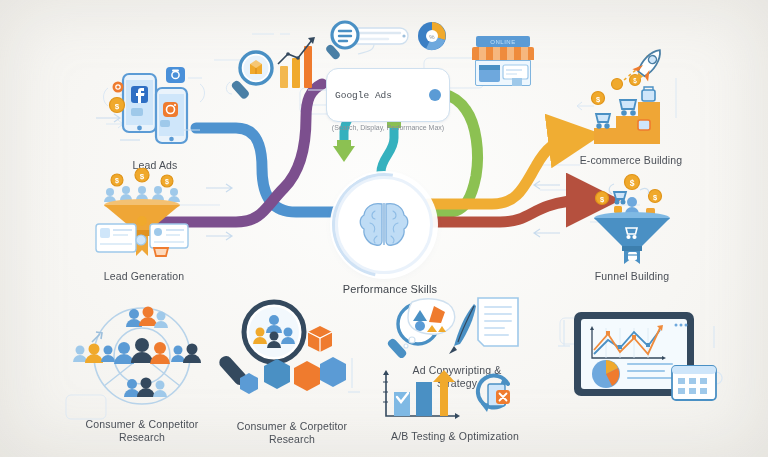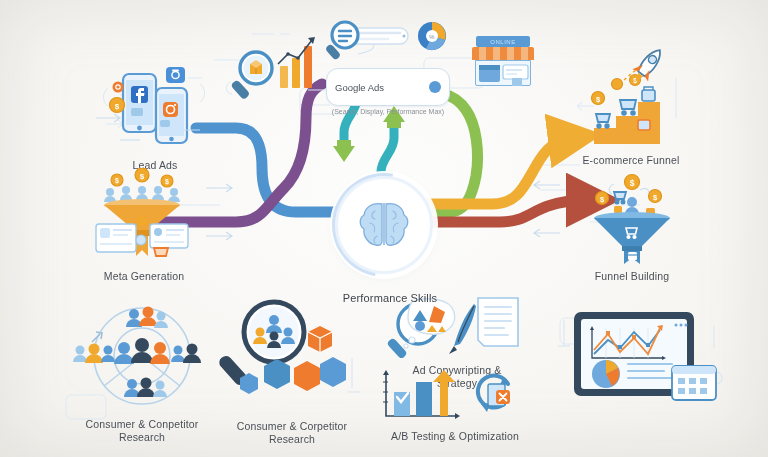--- a/index.html
+++ b/index.html
@@ -49,38 +49,38 @@
     box-shadow:0 0 0 5px rgba(255,255,255,.95), 0 2px 10px rgba(120,140,170,.15);
     display:flex;align-items:center;justify-content:center;
     position:relative;margin:0 auto;
   }
   .brain-arc{
     position:absolute;inset:-6px;border-radius:50%;
     border:3px solid transparent;
     border-top-color:#cfe2f5;border-left-color:#cfe2f5;
     transform:rotate(-35deg);
   }
-  #centerNode .cap{margin-top:18px;font-size:11px;color:#3f444b;padding-left:12px;}
+  #centerNode .cap{margin-top:9px;font-size:11px;color:#3f444b;padding-left:12px;}
 
   
   .store{position:relative;width:62px;height:50px;}
   .store .sign{position:absolute;top:0;left:4px;right:4px;height:11px;background:#5b9bd5;border-radius:2px;color:#bfe0fa;font-size:6px;display:flex;align-items:center;justify-content:center;letter-spacing:.5px;}
   .store .awning{position:absolute;top:11px;left:0;right:0;height:13px;
      background:repeating-linear-gradient(90deg,#ef8b3c 0 7px,#f6b77e 7px 14px);
      border-radius:2px 2px 0 0;}
   .store .body{position:absolute;top:24px;left:3px;right:3px;bottom:0;background:#eef7fe;border:1.5px solid #7fb4de;border-radius:0 0 2px 2px;}
 
   
   .lower .cap{max-width:150px;}
 
   
   .pill{
     background:#fff;border:1.5px solid #cfe0ef;border-radius:12px;
-    height:20px;display:flex;align-items:center;padding:8px 8px;
-    font-size:9.5px;color:#4a5058;box-shadow:0 1px 2px rgba(120,140,170,.12);
+    height:20px;display:flex;align-items:center;padding:16px 8px;
+    font-size:9.5px;color:#4a5058;box-shadow:0 1px 2px rgba(120,140,170,.12);font-family:Liberation Mono, monospace;
   }
   .pill .knob{width:12px;height:12px;border-radius:50%;background:#5b9bd5;margin-left:auto;}
 </style>
 </head>
 <body>
 
 <div id="canvas">
 
   <svg class="layer arrows" width="768" height="457" viewBox="0 0 768 457">
     <defs>
@@ -293,21 +293,21 @@
 
           <g transform="translate(84,4) rotate(38)">
             <path d="M10,0 C17,7 18,20 14,30 L6,30 C2,20 3,7 10,0 Z" fill="#fff" stroke="#4a7fa5" stroke-width="1.8"></path>
             <circle cx="10" cy="12" r="4" fill="#cfe6fa" stroke="#4a7fa5" stroke-width="1.5"></circle>
             <path d="M6,22 L0,32 L6,30 Z" fill="#ef7b2e"></path>
             <path d="M14,22 L20,32 L14,30 Z" fill="#ef7b2e"></path>
             <path d="M7,31 L10,40 L13,31 Z" fill="#f0a92c"></path>
           </g>
         </svg>
       </div>
-      <div class="cap">E-commerce Funnel</div>
+      <div class="cap">E-commerce Building</div>
     </div>
 
     <div class="node" id="n-lead" style="left:84px;top:168px;width:120px;">
       <div class="art" style="width:120px;height:96px;">
         <svg width="120" height="96" viewBox="0 0 120 96">
 
           <g>
             <g fill="#9fc9ea">
                 <circle cx="26" cy="24" r="4"></circle>
                 <path d="M20,34 a6,6 0 0 1 12,0 Z"></path>
@@ -353,21 +353,21 @@
           <line x1="82" y1="67" x2="96" y2="67" stroke="#dcebf8" stroke-width="1.8"></line>
           <line x1="70" y1="74" x2="100" y2="74" stroke="#dcebf8" stroke-width="1.8"></line>
 
           <g stroke="#ef7b2e" stroke-width="1.8" fill="#fdd9bb">
             <path d="M70,80 h14 l-2,8 h-10 Z"></path>
           </g>
           <circle cx="58" cy="53" r="5" fill="#f0a92c"></circle>
           <circle cx="57" cy="72" r="5" fill="#cfe6fa" stroke="#9fc9ea" stroke-width="1.2"></circle>
         </svg>
       </div>
-      <div class="cap">Meta Generation</div>
+      <div class="cap">Lead Generation</div>
     </div>
 
     <div class="node" id="n-funnel" style="left:578px;top:170px;width:108px;">
       <div class="art" style="width:108px;height:94px;">
         <svg width="108" height="94" viewBox="0 0 108 94">
 
           <circle cx="24" cy="28" r="6.5" fill="#f0a92c" stroke="#e09418" stroke-width="1.2"></circle>
           <text x="24" y="31.5" font-size="7.5" font-weight="bold" fill="#fff" text-anchor="middle" font-family="Liberation Sans">$</text>
           <circle cx="54" cy="12" r="7.5" fill="#f0a92c" stroke="#e09418" stroke-width="1.2"></circle>
           <text x="54" y="15.5" font-size="8.5" font-weight="bold" fill="#fff" text-anchor="middle" font-family="Liberation Sans">$</text>

